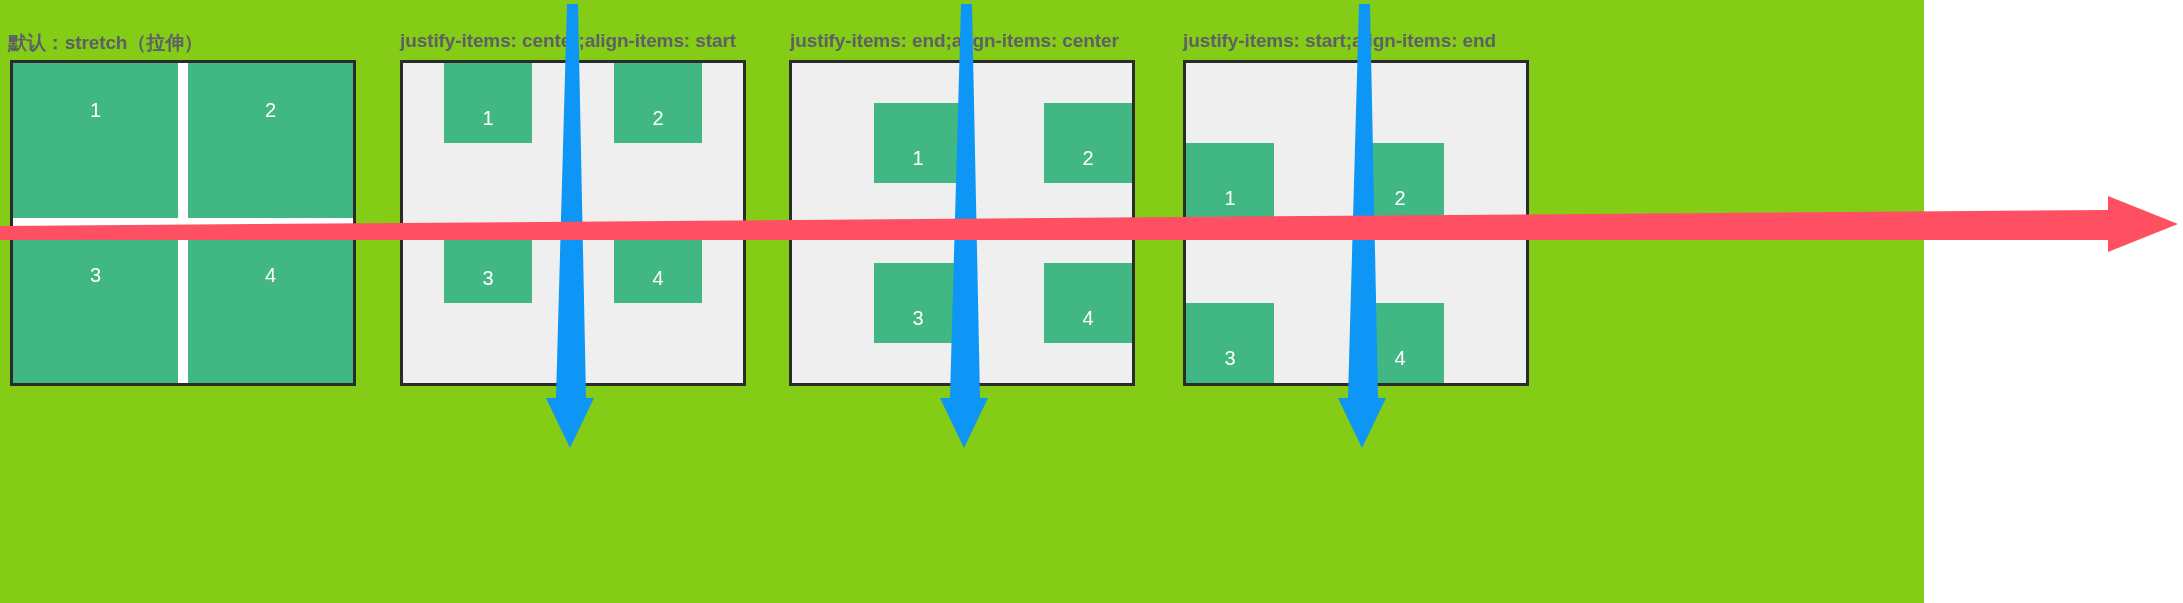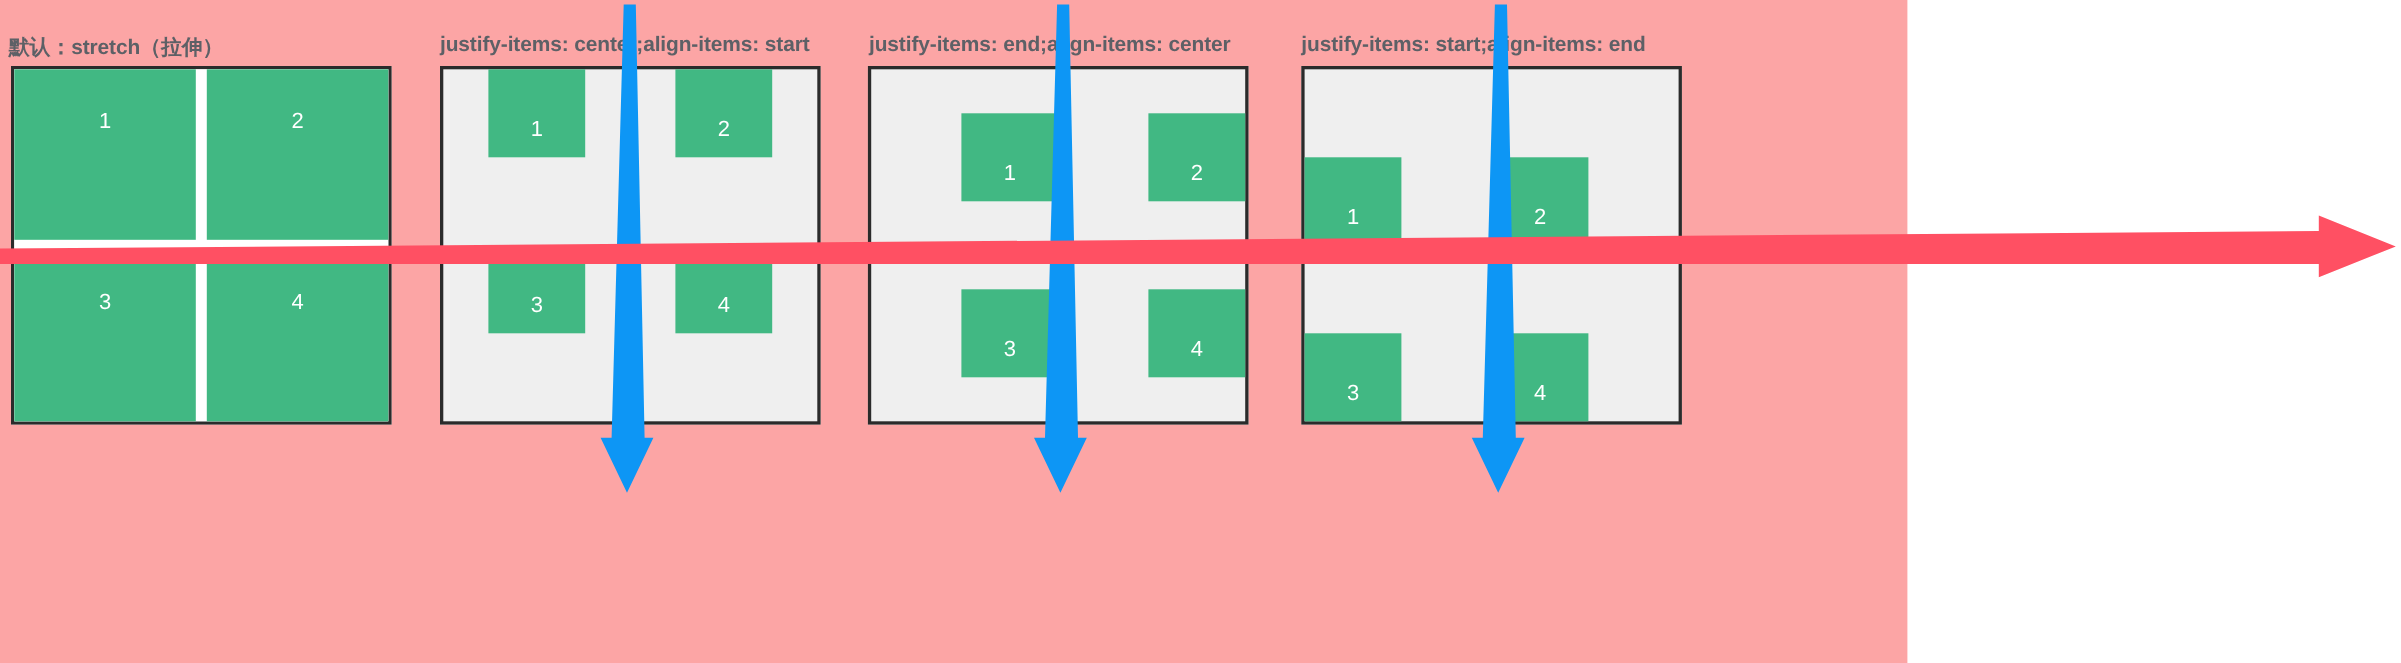--- a/index.html
+++ b/index.html
@@ -11,23 +11,23 @@
     width: 2183px;
     height: 603px;
     background: #ffffff;
     font-family: "Liberation Sans", "DejaVu Sans", sans-serif;
     overflow: hidden;
     position: relative;
   }
 
   #stage {
     position: relative;
-    width: 1734px;
+    width: 1924px;
     height: 603px;
-    background: #fca5a5;
+    background: #84cc16;
   }
 
   
   .panel {
     position: absolute;
     top: 60px;
     width: 346px;
     height: 326px;
     border: 3px solid #2b2b2b;
     box-sizing: border-box;

